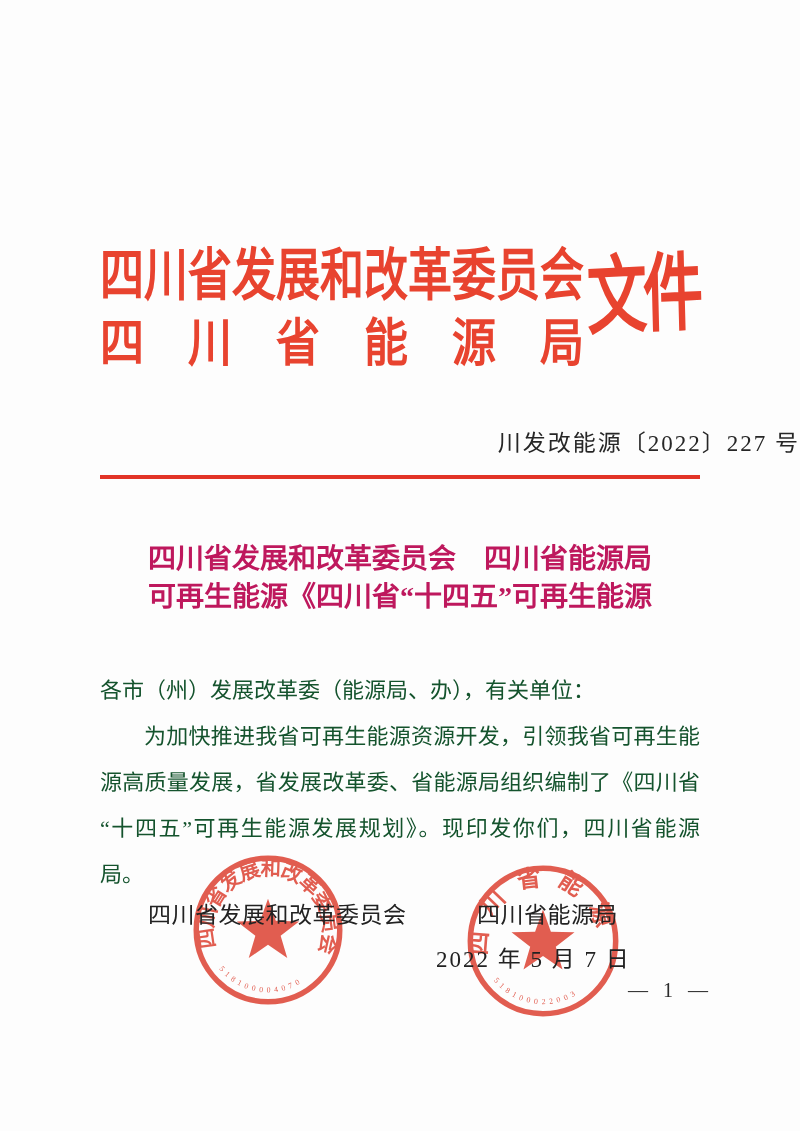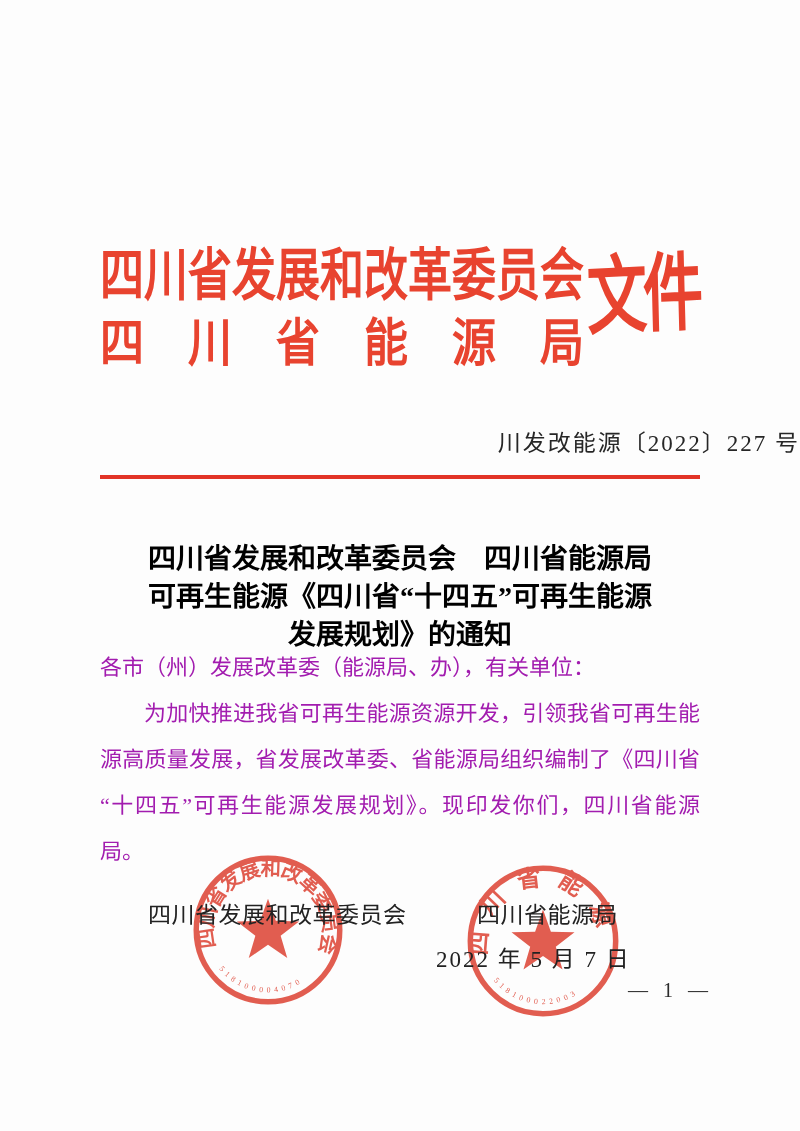--- a/index.html
+++ b/index.html
@@ -45,27 +45,27 @@
   }
   .red-line{
     position:absolute;top:475px;left:100px;width:600px;height:4px;
     background:var(--line-red,#e23427);
   }
   
   .title{
     position:absolute;top:540px;left:60px;width:680px;
     text-align:center;font-weight:bold;
     font-size:28px;line-height:38px;
-    color:#000000;
+    color:#be185d;
   }
   
   .body-block{
-    position:absolute;top:645px;left:100px;width:600px;
+    position:absolute;top:668px;left:100px;width:600px;
     font-size:22px;line-height:46px;text-align:justify;
-    color:#a21caf;
+    color:#14532d;
   }
   .paragraph{text-indent:2em;}
   
   .seal{position:absolute;color:var(--seal-red,#dc3b2b);opacity:.82;z-index:1;}
   .seal-left{top:852px;left:190px;width:156px;height:156px;}
   .seal-right{top:862px;left:464px;width:158px;height:158px;}
   .seal svg{width:100%;height:100%;}
   .seal-ring-text{font-family:"Liberation Serif","DejaVu Serif",serif;font-weight:bold;}
   .signer{
     position:absolute;z-index:2;font-size:23px;white-space:nowrap;color:#222;
@@ -88,21 +88,20 @@
   <div class="agency-line2">四川省能源局</div>
   <div class="doc-type">文件</div>
 
   <div class="doc-number">川发改能源〔2022〕227 号</div>
 
   <div class="red-line"></div>
 
   <div class="title">
     <div>四川省发展和改革委员会　四川省能源局</div>
     <div>可再生能源《四川省“十四五”可再生能源</div>
-    <div>发展规划》的通知</div>
   </div>
 
   <div class="body-block">
     <div class="salutation">各市（州）发展改革委（能源局、办），有关单位：</div>
     <div class="paragraph">为加快推进我省可再生能源资源开发，引领我省可再生能源高质量发展，省发展改革委、省能源局组织编制了《四川省“十四五”可再生能源发展规划》。现印发你们，四川省能源局。</div>
   </div>
 
   <div class="seal seal-left">
     <svg viewBox="0 0 200 200">
       <defs>

